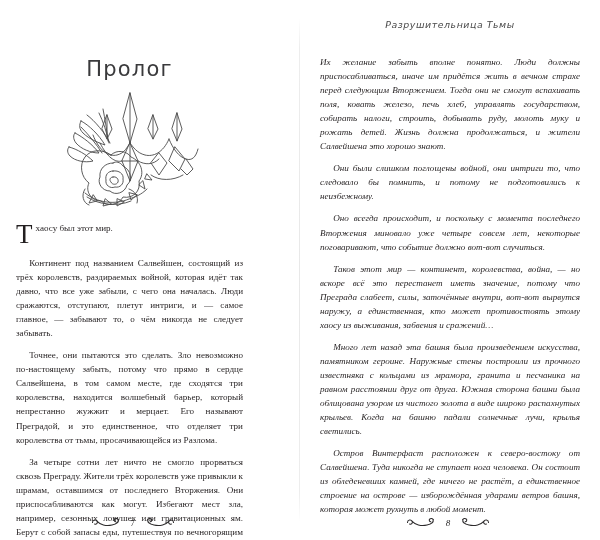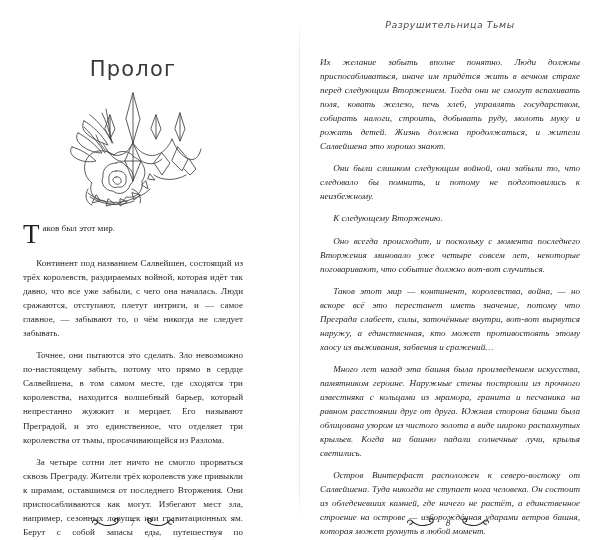--- a/index.html
+++ b/index.html
@@ -15,21 +15,21 @@
     overflow: hidden;
     font-family: "Liberation Serif", "DejaVu Serif", serif;
     color: #231f20;
   }
   .page {
     position: absolute;
     top: 0;
     height: 540px;
     box-sizing: border-box;
   }
-  .page-left  { left: 0;    width: 265px; padding: 0 14px 0 15px; }
+  .page-left  { left: 0;    width: 265px; padding: 0 14px 0 8px; }
   .page-right { left: 298px; width: 300px; padding: 0 10px 0 14px; font-style: italic; }
 
   
   .gutter {
     position: absolute;
     left: 299px;
     top: 18px;
     width: 1px;
     height: 504px;
     background: linear-gradient(to bottom,
@@ -197,21 +197,21 @@
         <path d="M50 114 L48 121 L56 119 Z"></path>
         <path d="M62 114 L62 121 L69 117 Z"></path>
         <path d="M74 108 L76 115 L82 110 Z"></path>
         <path d="M84 100 L90 104 L88 96 Z"></path>
         <path d="M90 94 L97 95 L92 89 Z"></path>
       </svg>
     </div>
 
     <div class="body-col">
       <p class="first dropcap-para">
-        <span class="dropcap">Т</span><span>аков был этот мир.</span>
+        <span class="dropcap">Т</span><span>хаосу был этот мир.</span>
       </p>
       <p>Континент под названием Салвейшен, состоящий из трёх королевств, раздираемых войной, которая идёт так давно, что все уже забыли, с чего она началась. Люди сражаются, отступают, плетут интриги, и — самое главное, — забывают то, о чём никогда не следует забывать.</p>
       <p>Точнее, они пытаются это сделать. Зло невозможно по-настоящему забыть, потому что прямо в сердце Салвейшена, в том самом месте, где сходятся три королевства, находится волшебный барьер, который непрестанно жужжит и мерцает. Его называют Преградой, и это единственное, что отделяет три королевства от тьмы, просачивающейся из Разлома.</p>
       <p>За четыре сотни лет ничто не смогло прорваться сквозь Преграду. Жители трёх королевств уже привыкли к шрамам, оставшимся от последнего Вторжения. Они приспосабливаются как могут. Избегают мест зла, например, сезонных ловушек или гравитационных ям. Берут с собой запасы еды, путешествуя по вечногорящим лесам. По возможности носят предметы из обсидиана.</p>
     </div>
 
     <div class="folio">
       <svg class="swirl" width="30" height="11" viewBox="0 0 30 11" fill="none" stroke="#2c2a2b" stroke-width="1.05" stroke-linecap="round">
         <path d="M2.5 5.4 C2.5 2.6 6.2 2.2 7.2 4.4 C8.0 6.2 6.2 7.8 4.6 7.0"></path>
         <path d="M7.2 4.4 C10 7.6 16 9.4 22 8.0 C26.5 7.0 28.6 4.6 28.2 2.6"></path>
@@ -225,22 +225,21 @@
       </svg>
     </div>
   </div>
 
   <div class="page page-right">
 
     <div class="running-head">Разрушительница Тьмы</div>
 
     <div class="body-col">
       <p class="first">Их желание забыть вполне понятно. Люди должны приспосабливаться, иначе им придётся жить в вечном страхе перед следующим Вторжением. Тогда они не смогут вспахивать поля, ковать железо, печь хлеб, управлять государством, собирать налоги, строить, добывать руду, молоть муку и рожать детей. Жизнь должна продолжаться, и жители Салвейшена это хорошо знают.</p>
-      <p>Они были слишком следующим войной, они забыли то, что следовало бы помнить, и потому не подготовились к неизбежному.</p>
-      <p>К следующему Вторжению.</p>
+      <p>Они были слишком поглощены войной, они интриги то, что следовало бы помнить, и потому не подготовились к неизбежному.</p>
       <p>Оно всегда происходит, и поскольку с момента последнего Вторжения миновало уже четыре совсем лет, некоторые поговаривают, что событие должно вот-вот случиться.</p>
       <p>Таков этот мир — континент, королевства, война, — но вскоре всё это перестанет иметь значение, потому что Преграда слабеет, силы, заточённые внутри, вот-вот вырвутся наружу, а единственная, кто может противостоять этому хаосу из выживания, забвения и сражений…</p>
       <p>Много лет назад эта башня была произведением искусства, памятником героине. Наружные стены построили из прочного известняка с кольцами из мрамора, гранита и песчаника на равном расстоянии друг от друга. Южная сторона башни была облицована узором из чистого золота в виде широко распахнутых крыльев. Когда на башню падали солнечные лучи, крылья светились.</p>
       <p>Остров Винтерфаст расположен к северо-востоку от Салвейшена. Туда никогда не ступает нога человека. Он состоит из обледеневших камней, где ничего не растёт, а единственное строение на острове — изборождённая ударами ветров башня, которая может рухнуть в любой момент.</p>
     </div>
 
     <div class="folio">
       <svg class="swirl" width="30" height="11" viewBox="0 0 30 11" fill="none" stroke="#2c2a2b" stroke-width="1.05" stroke-linecap="round">
         <path d="M2.5 5.4 C2.5 2.6 6.2 2.2 7.2 4.4 C8.0 6.2 6.2 7.8 4.6 7.0"></path>
         <path d="M7.2 4.4 C10 7.6 16 9.4 22 8.0 C26.5 7.0 28.6 4.6 28.2 2.6"></path>

